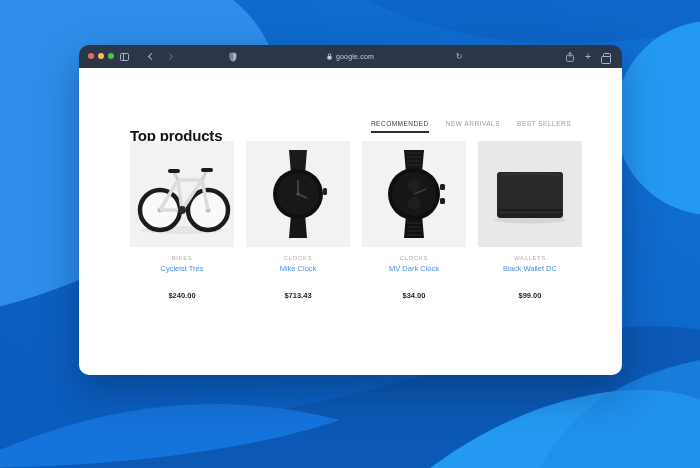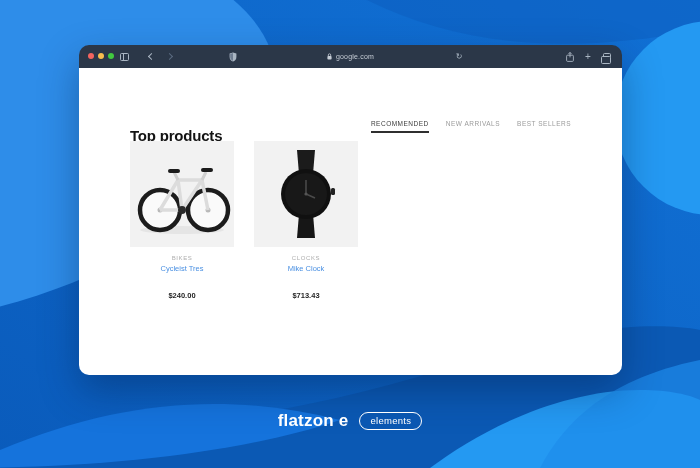--- a/index.html
+++ b/index.html
@@ -39,21 +39,21 @@
   .tabs-glyph::before { content:""; position:absolute; left:-3px; top:2px; width:8px; height:6px; border:1px solid #aab6c3; border-radius:1.5px; background:#2b3748; }
 
   
   .page-inner { position:absolute; left:51px; right:51px; top:0; bottom:0; }
   .page-title { position:absolute; top:37px; left:0; font-size:15px; font-weight:700; color:#141414; letter-spacing:-.2px;margin-top:22px; }
 
   .tab-row { position:absolute; top:52px; right:0; display:flex; gap:17px; }
   .tab { font-size:6.5px; letter-spacing:.5px; color:#9b9b9b; padding-bottom:4px; cursor:pointer; }
   .tab.active { color:#3c3c3c; border-bottom:2px solid #2f2f2f; }
 
-  .grid { position:absolute; top:73px; left:0; right:0; display:grid; grid-template-columns:repeat(4,1fr); gap:20px; }
+  .grid { position:absolute; top:73px; left:0; right:0; display:grid; grid-template-columns:repeat(4,1fr); gap:12px; }
   .card { text-align:center; }
   .card-img { height:106px; background:#f2f2f2; display:flex; align-items:center; justify-content:center; }
   .card.alt .card-img { background:#e8e8e8; }
   .card-cat { margin-top:8px; font-size:6px; letter-spacing:.6px; color:#aeaeae; }
   .card-name { margin-top:3px; font-size:7.5px; color:#4a90e2; cursor:pointer; }
   .card-price { margin-top:18px; font-size:7.5px; font-weight:700; color:#1f1f1f; }
 
   
   .footer { position:absolute; left:0; right:0; top:406px; height:30px; display:flex; align-items:center; justify-content:center; gap:11px; }
   .logo { color:#ffffff; font-size:17px; font-weight:700; letter-spacing:.2px; }
@@ -177,25 +177,54 @@
                 <rect x="77" y="40" width="4" height="7" rx="1.5" fill="#222"></rect>
                 <path d="M52,46 L52,32 M52,46 L61,50" stroke="#4a4a4a" stroke-width="1.6"></path>
                 <circle cx="52" cy="46" r="1.6" fill="#555"></circle>
               </svg>
             </div>
             <div class="card-cat">CLOCKS</div>
             <div class="card-name">Mike Clock</div>
             <div class="card-price">$713.43</div>
           </div>
 
-
+          <div class="card">
+            <div class="card-img">
+              <svg width="104" height="92" viewBox="0 0 104 92">
+                <path d="M42,2 L62,2 L60,25 L44,25 Z" fill="#141414"></path>
+                <path d="M44,67 L60,67 L62,90 L42,90 Z" fill="#101010"></path>
+                <path d="M45,5 L59,5 M45,9 L59,9 M45,13 L59,13 M45,17 L59,17 M45,21 L59,21 M45,71 L59,71 M45,75 L59,75 M45,79 L59,79 M45,83 L59,83 M45,87 L59,87" stroke="#2c2c2c" stroke-width="1"></path>
+                <circle cx="52" cy="46" r="26" fill="#0e0e0e"></circle>
+                <circle cx="52" cy="46" r="22" fill="#161616"></circle>
+                <circle cx="52" cy="38" r="6.5" fill="#1f1f1f"></circle>
+                <circle cx="52" cy="55" r="6.5" fill="#1f1f1f"></circle>
+                <rect x="78" y="36" width="5" height="6" rx="1.5" fill="#1d1d1d"></rect>
+                <rect x="78" y="50" width="5" height="6" rx="1.5" fill="#1d1d1d"></rect>
+                <path d="M52,46 L64,41" stroke="#3e3e3e" stroke-width="1.4"></path>
+              </svg>
+            </div>
+            <div class="card-cat">CLOCKS</div>
+            <div class="card-name">MV Dark Clock</div>
+            <div class="card-price">$34.00</div>
+          </div>
+
+          <div class="card alt">
+            <div class="card-img">
+              <svg width="104" height="92" viewBox="0 0 104 92">
+                <ellipse cx="52" cy="72" rx="36" ry="3.5" fill="#000" opacity="0.08"></ellipse>
+                <rect x="19" y="24" width="66" height="46" rx="3.5" fill="#202020"></rect>
+                <rect x="19" y="24" width="66" height="42" rx="3.5" fill="#292929"></rect>
+                <path d="M20,62 L84,62" stroke="#161616" stroke-width="1.4"></path>
+                <path d="M23,27 Q52,24 81,27" stroke="#3a3a3a" stroke-width="1" fill="none"></path>
+              </svg>
+            </div>
+            <div class="card-cat">WALLETS</div>
+            <div class="card-name">Black Wallet DC</div>
+            <div class="card-price">$99.00</div>
+          </div>
 
         </div>
       </div>
     </div>
   </div>
 
-  <div class="footer">
-    <span class="logo">flatzon e</span>
-    <span class="badge">elements</span>
-  </div>
 
 </div>
 
 </body></html>

